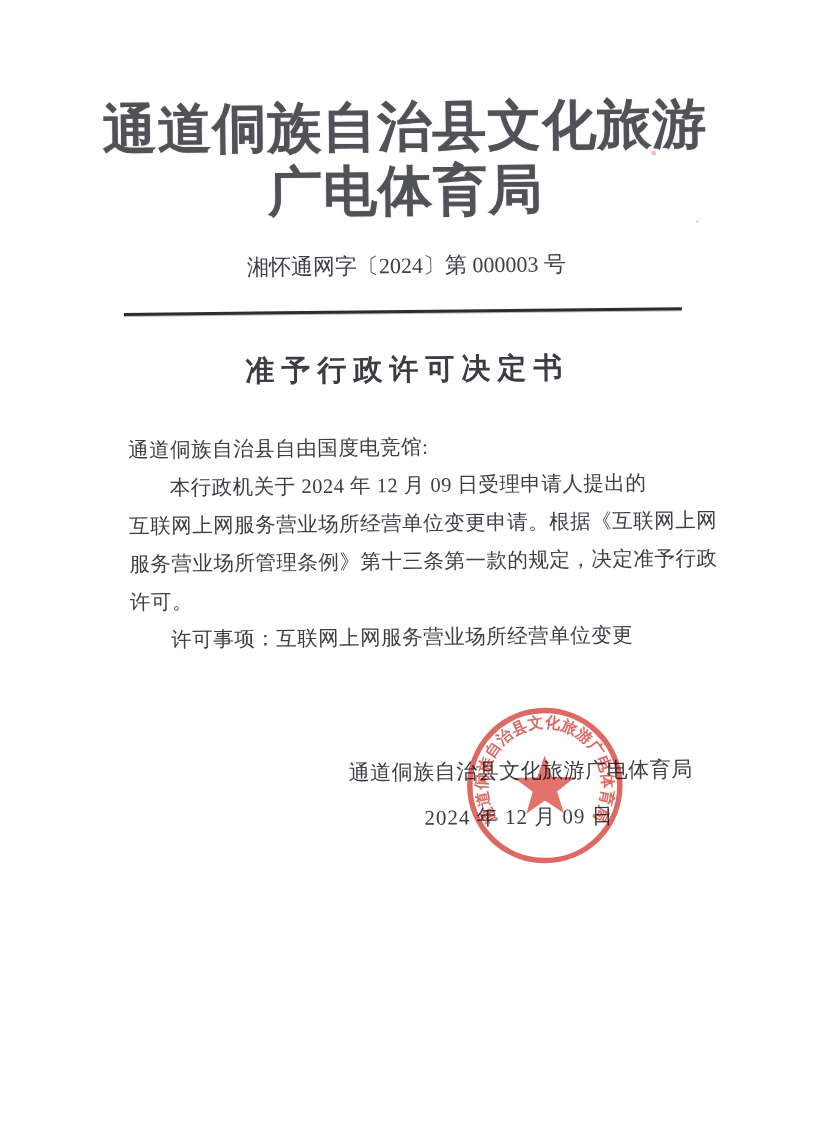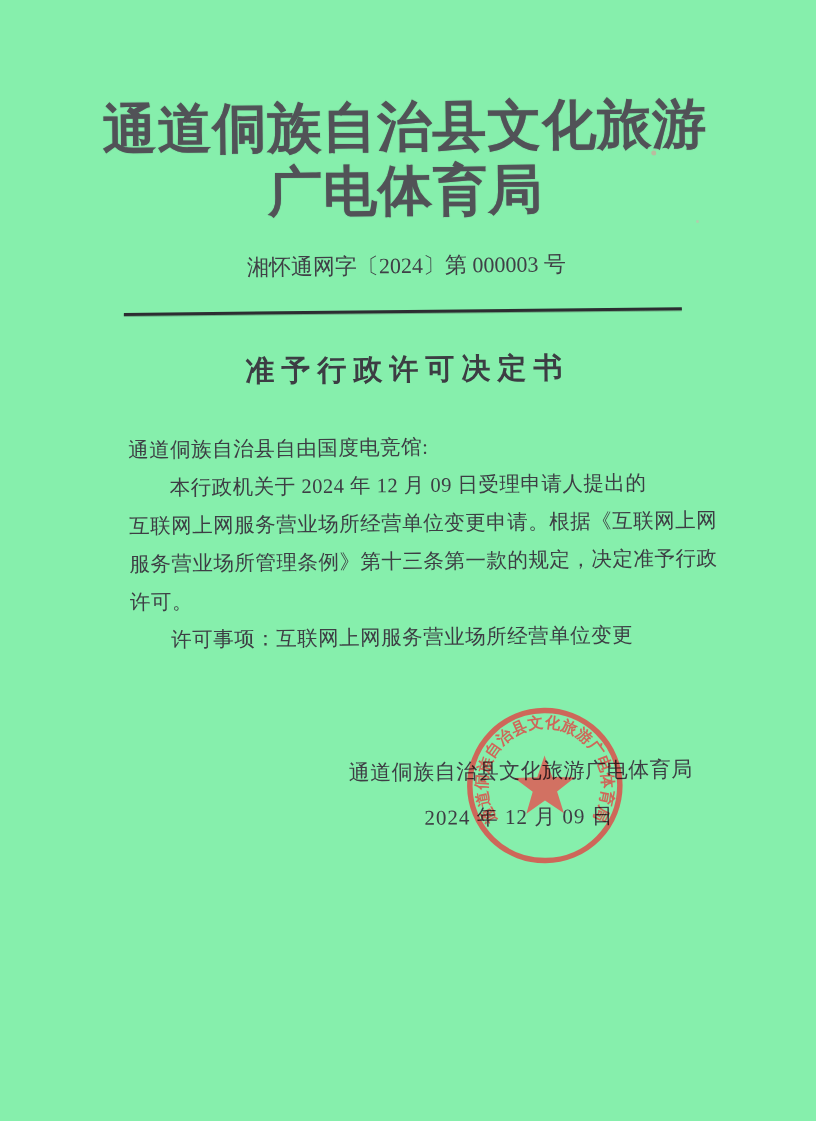--- a/index.html
+++ b/index.html
@@ -2,21 +2,21 @@
 <html><head>
 <meta charset="utf-8">
 <style>
   * { margin: 0; padding: 0; box-sizing: border-box; }
   html, body { background: #e8e8e8; }
   .page {
     position: relative;
     width: 816px;
     height: 1121px;
     margin: 0 auto;
-    background: #86efac;
+    background: #ffffff;
     overflow: hidden;
     font-family: "Liberation Serif", serif;
   }
   
   .sheet {
     position: absolute;
     inset: 0;
     transform: rotate(-0.6deg);
     transform-origin: 408px 420px;
   }

